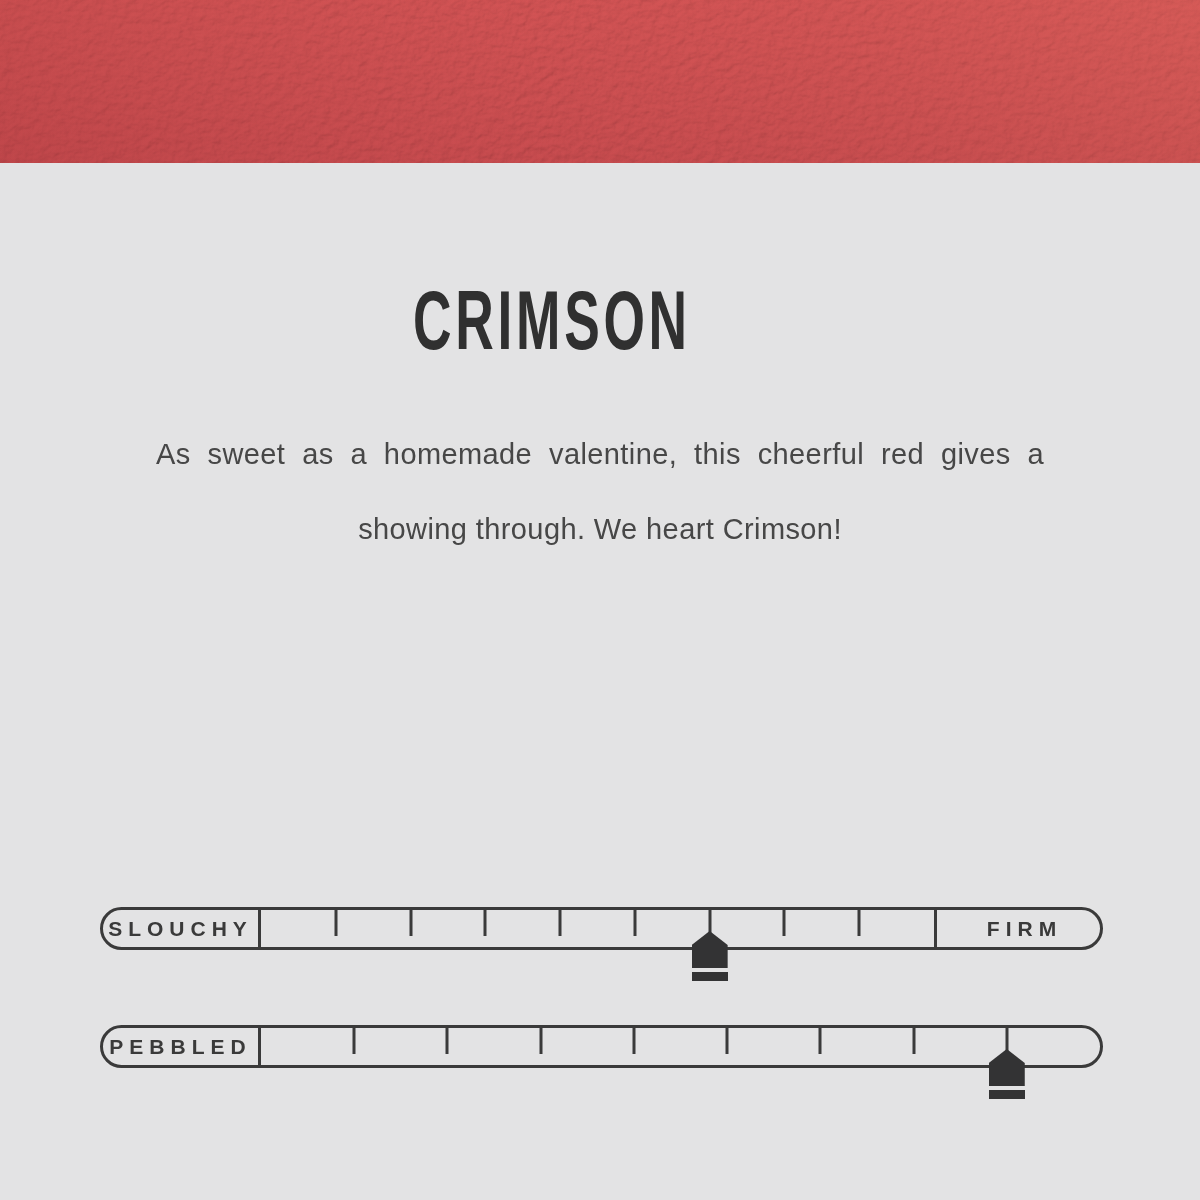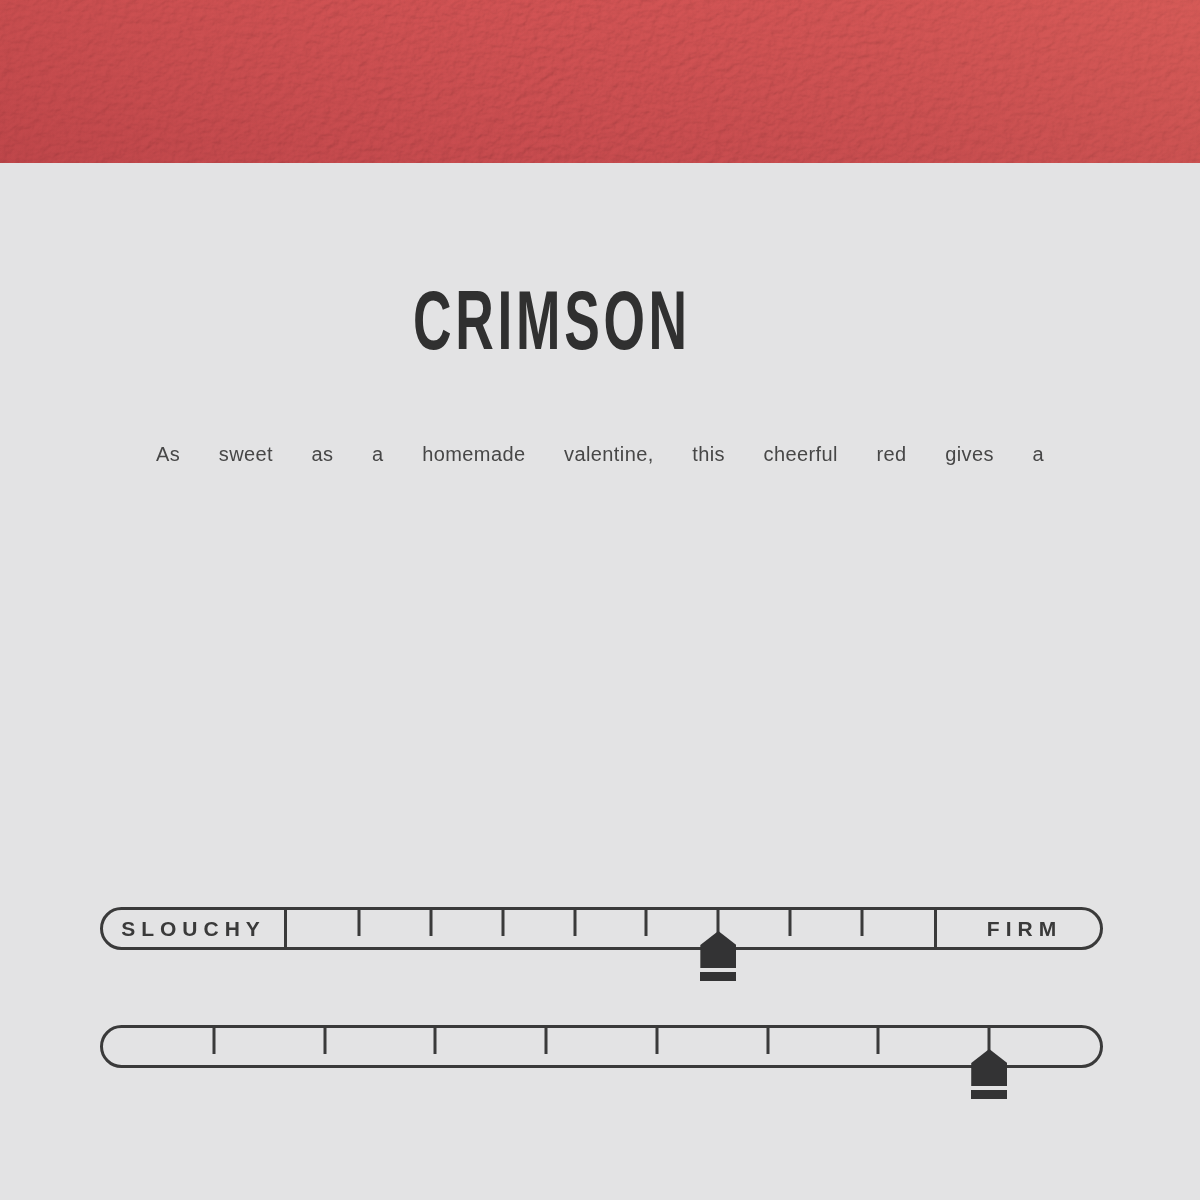--- a/index.html
+++ b/index.html
@@ -19,42 +19,42 @@
   .title{
     font-size:58px;font-weight:700;letter-spacing:4px;
     color:var(--ink-strong,#303030);
     transform:scale(0.92,1.45);transform-origin:center;
     white-space:nowrap;
   }
   
   .desc{
     position:absolute;left:156px;top:417px;width:888px;
     color:var(--ink-soft,#474747);
-    font-size:20px;letter-spacing:0.4px;
+    font-size:29px;letter-spacing:0.4px;
   }
   .desc-line{
     height:75px;line-height:75px;
     text-align:justify;text-align-last:justify;text-justify:inter-word;
     white-space:nowrap;overflow:visible;
   }
   .desc-line.center{text-align:center;text-align-last:center;}
   
   .scale{
     position:absolute;left:100px;width:1003px;height:43px;
     border:3px solid var(--ink,#3a3a3a);border-radius:23px;
     box-sizing:border-box;display:flex;background:transparent;
   }
   .scale.first{top:907px;}
   .scale.second{top:1025px;}
   .scale-endcap{
     display:flex;align-items:center;justify-content:center;
     color:var(--ink,#3a3a3a);font-weight:700;font-size:21px;letter-spacing:6px;
     box-sizing:border-box;
   }
-  .scale-endcap.left{width:184px;border-right:3px solid var(--ink,#3a3a3a);}
+  .scale-endcap.left{width:158px;border-right:3px solid var(--ink,#3a3a3a);}
   .scale-endcap.right{width:166px;border-left:3px solid var(--ink,#3a3a3a);padding-left:12px;}
   .scale-mid{position:relative;flex:1;}
   .tick{
     position:absolute;top:0;width:3px;height:26px;
     background:var(--ink,#3a3a3a);transform:translateX(-50%);
   }
   .marker{
     position:absolute;top:21px;width:36px;margin-left:-18px;
   }
   .marker-head{
@@ -95,20 +95,21 @@
       <rect width="1200" height="163" fill="url(#toneV)"></rect>
     </svg>
   </div>
 
   <div class="title-wrap">
     <div class="title">CRIMSON</div>
   </div>
 
   <div class="desc">
     <div class="desc-line">As sweet as a homemade valentine, this cheerful red gives a</div>
+    <div class="desc-line center">showing through. We heart Crimson!</div>
   </div>
 
   <div class="scale first">
     <div class="scale-endcap left">SLOUCHY</div>
     <div class="scale-mid">
         <div class="tick" style="left: 11.1111%;"></div>
         <div class="tick" style="left: 22.2222%;"></div>
         <div class="tick" style="left: 33.3333%;"></div>
         <div class="tick" style="left: 44.4444%;"></div>
         <div class="tick" style="left: 55.5556%;"></div>
@@ -117,20 +118,21 @@
         <div class="tick" style="left: 88.8889%;"></div>
         <div class="marker" style="left: 66.6667%;">
           <div class="marker-head"></div>
           <div class="marker-bar"></div>
         </div>
       </div>
     <div class="scale-endcap right">FIRM</div>
   </div>
 
   <div class="scale second">
+    <div class="scale-endcap left">PEBBLED</div>
     <div class="scale-mid">
         <div class="tick" style="left: 11.1111%;"></div>
         <div class="tick" style="left: 22.2222%;"></div>
         <div class="tick" style="left: 33.3333%;"></div>
         <div class="tick" style="left: 44.4444%;"></div>
         <div class="tick" style="left: 55.5556%;"></div>
         <div class="tick" style="left: 66.6667%;"></div>
         <div class="tick" style="left: 77.7778%;"></div>
         <div class="tick" style="left: 88.8889%;"></div>
         <div class="marker" style="left: 88.8889%;">

